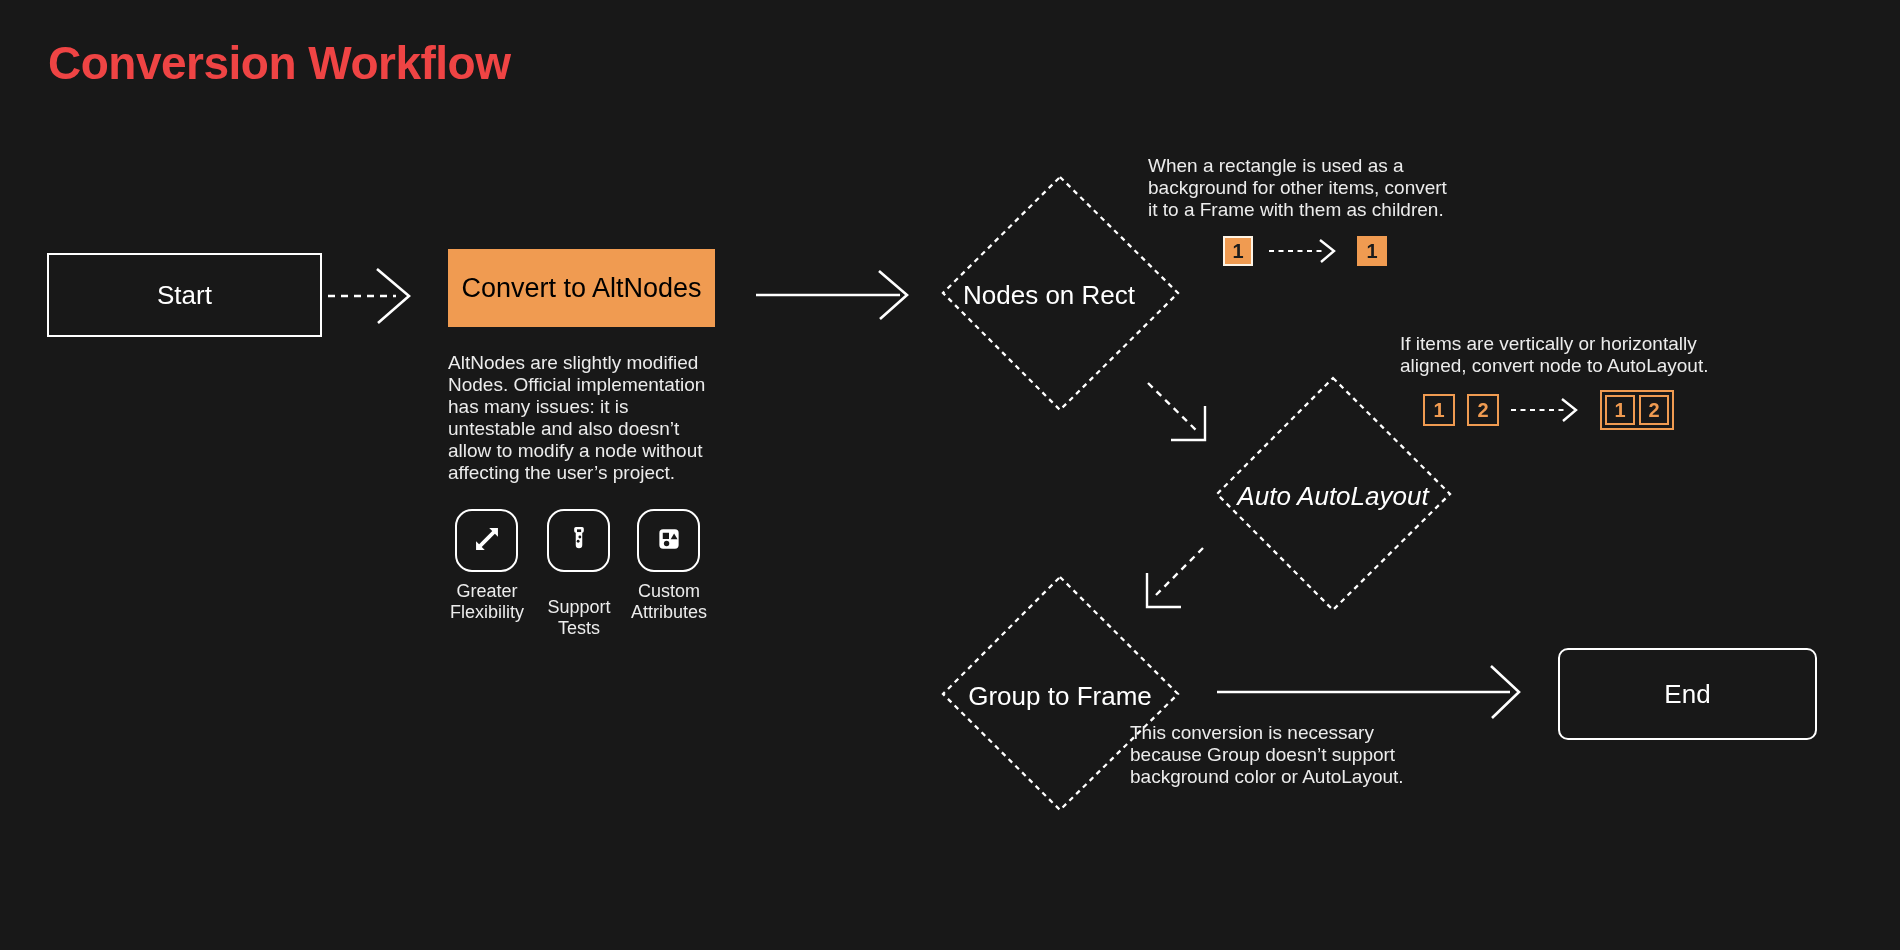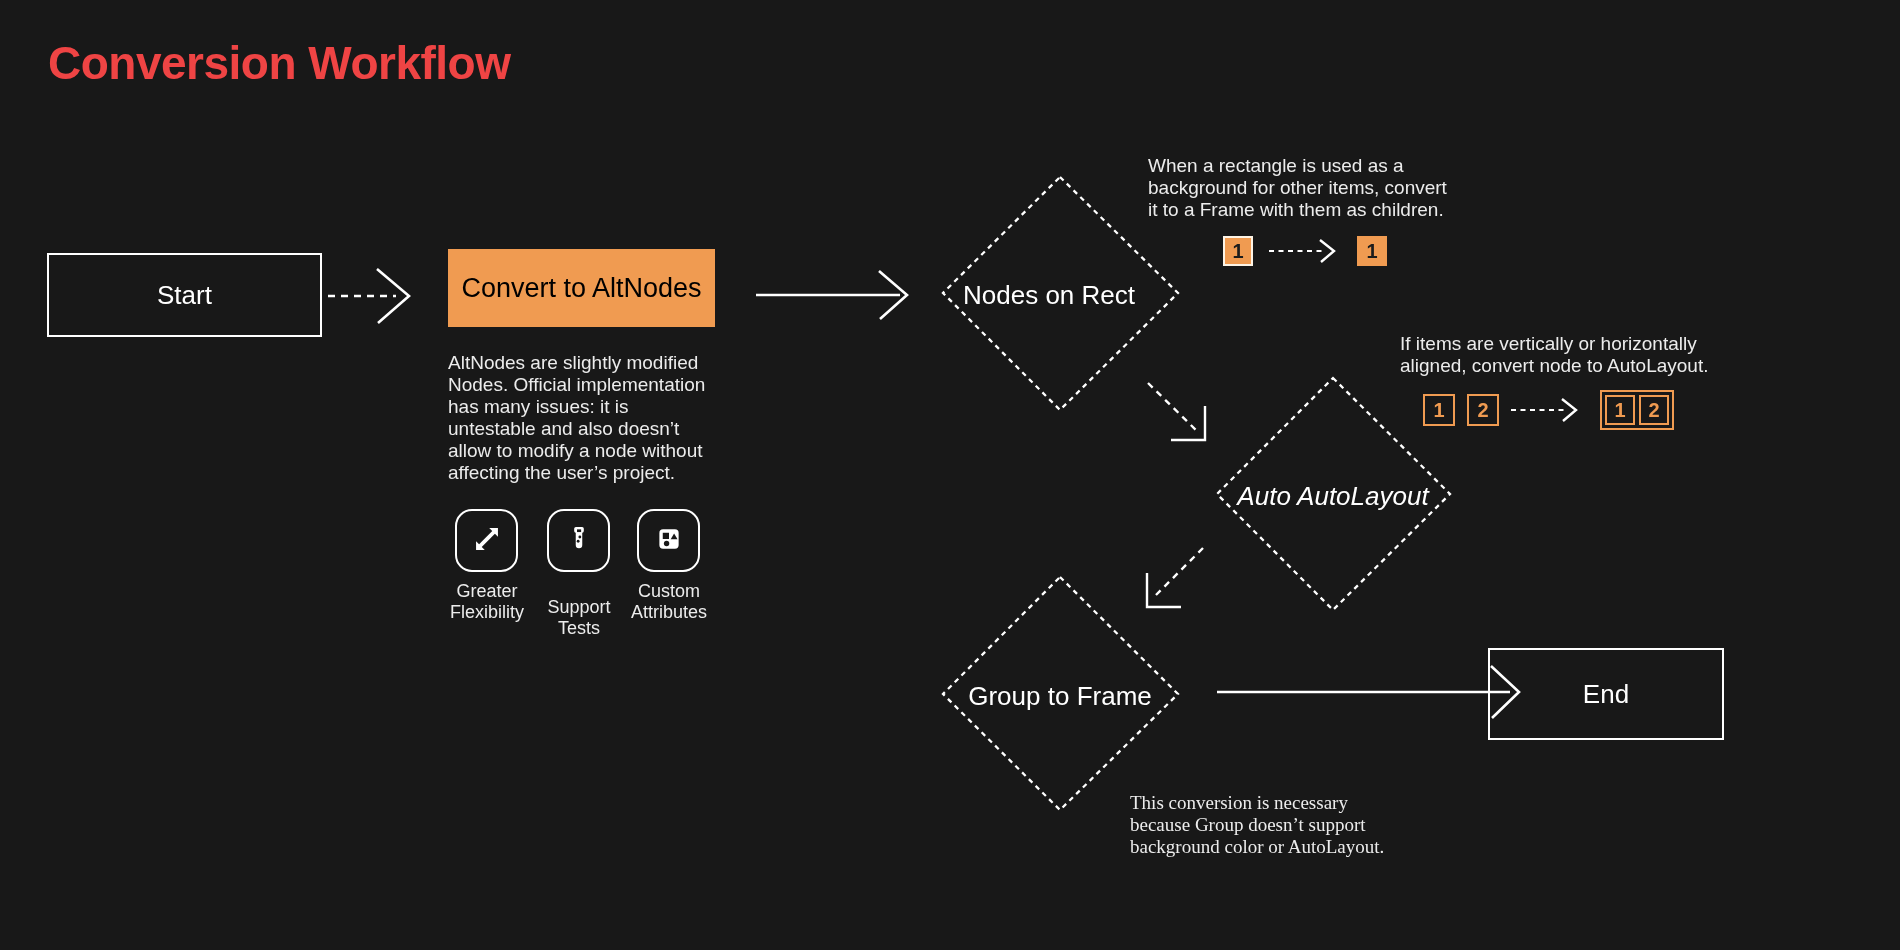--- a/index.html
+++ b/index.html
@@ -24,21 +24,21 @@
 
   
   .node-box{
     display:flex;align-items:center;justify-content:center;
     font-size:26px;color:#ffffff;
     border:2.5px solid #ffffff;
     box-sizing:border-box;
     background:transparent;
   }
   #node-start{left:47px;top:253px;width:275px;height:84px;}
-  #node-end{left:1488px;top:648px;width:236px;height:92px;}
+  #node-end{left:1558px;top:648px;width:259px;height:92px;border-radius:10px;}
   #node-convert{
     left:448px;top:249px;width:267px;height:78px;
     border:none;background:#F09B51;color:#000000;
     display:flex;align-items:center;justify-content:center;
     font-size:27px;
   }
 
   
   .diamond-label{
     transform:translate(-50%,-50%);
@@ -49,21 +49,21 @@
   #label-group-to-frame{left:1060px;top:696px;}
 
   
   .note{
     font-size:19px;line-height:22px;color:#ececec;
     white-space:pre-line;
   }
   #note-altnodes{left:448px;top:352px;}
   #note-rect{left:1148px;top:155px;}
   #note-autolayout{left:1400px;top:333px;}
-  #note-group{left:1130px;top:792px;font-family:Liberation Serif, serif;}
+  #note-group{left:1130px;top:722px;}
 
   
   .feature-icon{
     width:63px;height:63px;box-sizing:border-box;
     border:2.5px solid #ffffff;border-radius:17px;
     display:flex;align-items:center;justify-content:center;
   }
   #feat-icon-1{left:455px;top:509px;}
   #feat-icon-2{left:547px;top:509px;}
   #feat-icon-3{left:637px;top:509px;}

